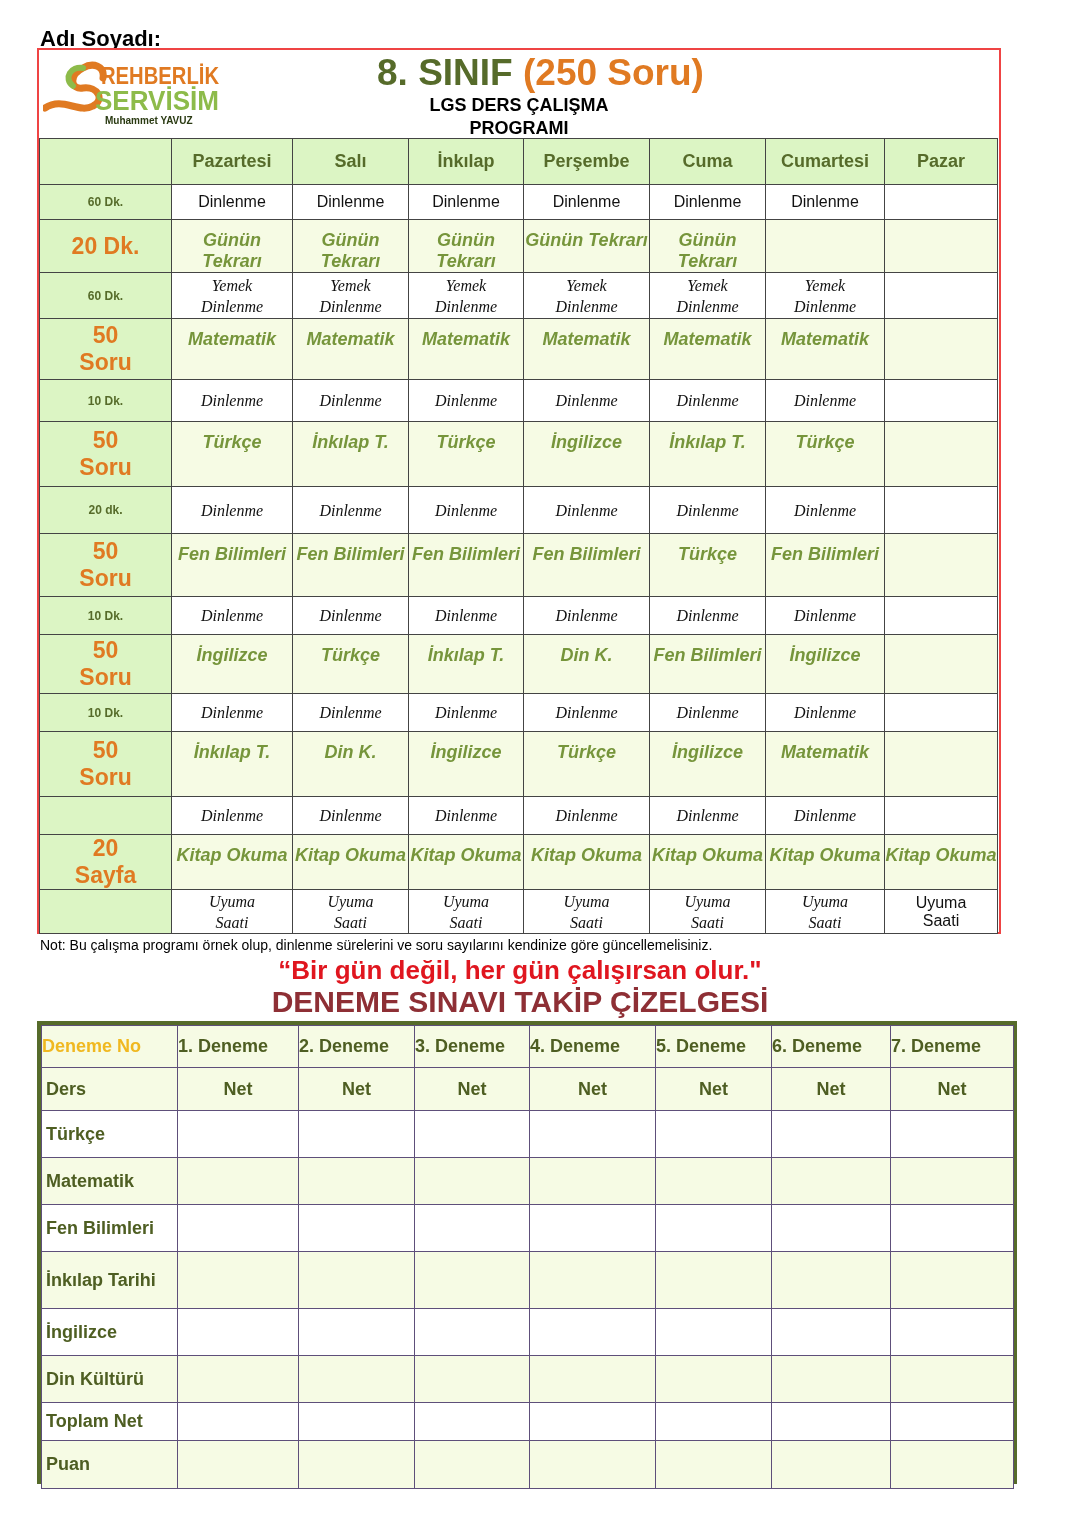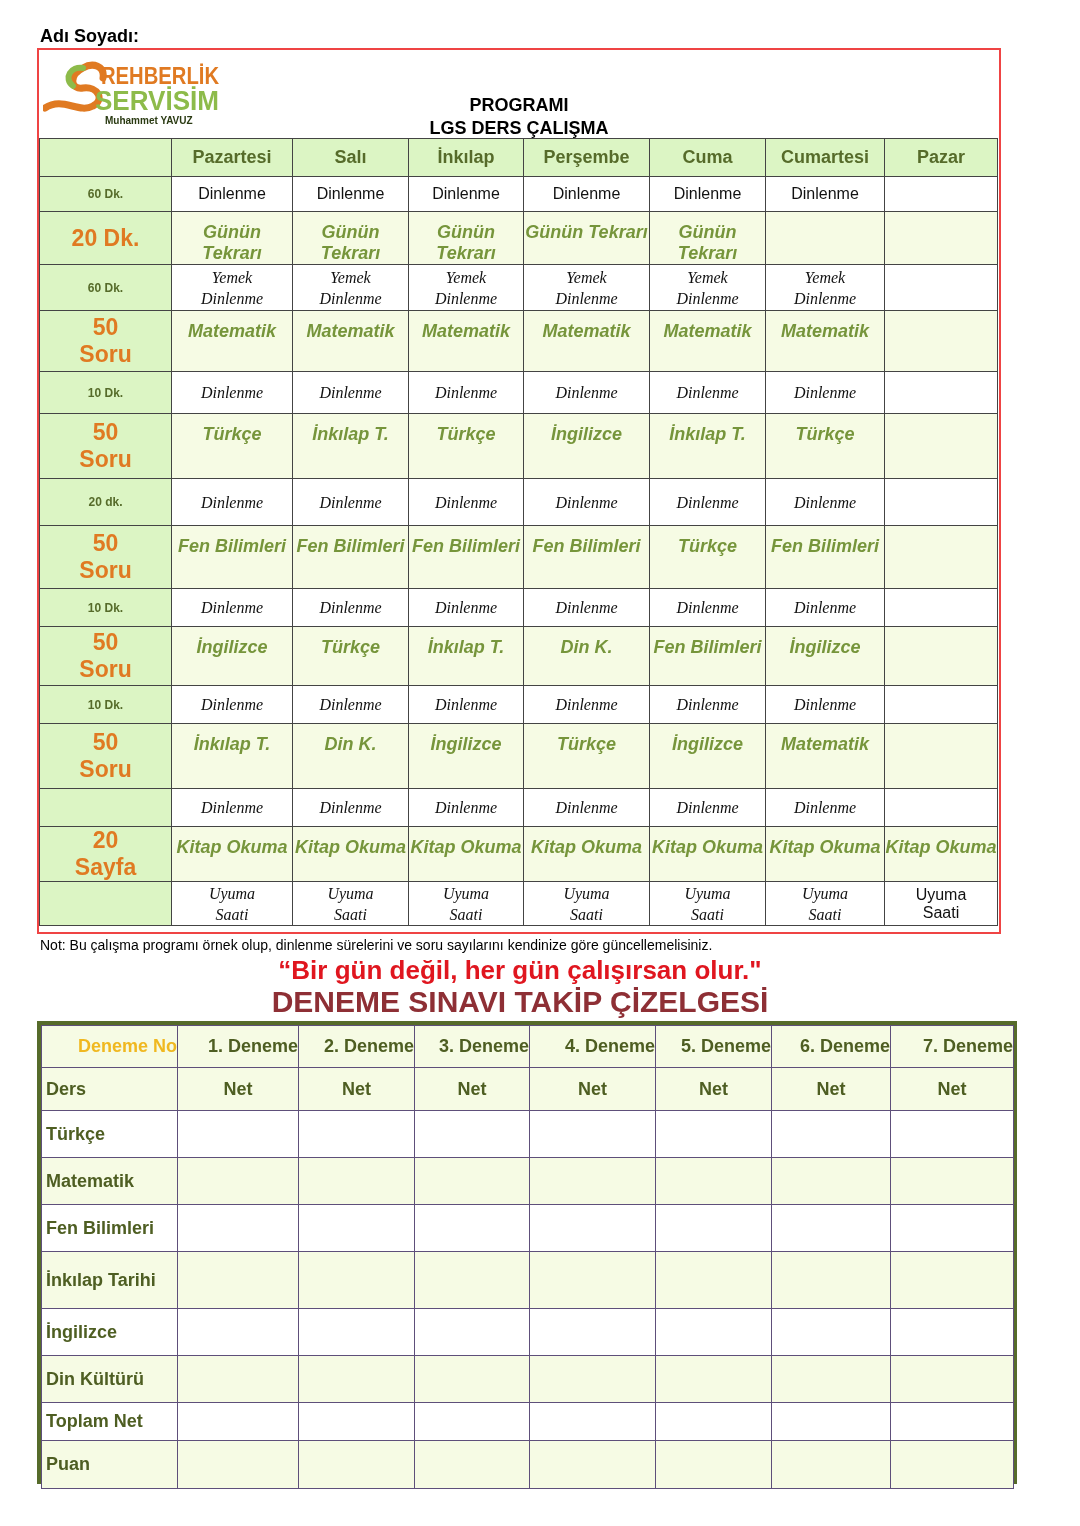--- a/index.html
+++ b/index.html
@@ -1,18 +1,18 @@
 <!DOCTYPE html>
 <html><head>
 <meta charset="utf-8">
 <style>
   html, body { margin:0; padding:0; background:#ffffff; }
   body { width:1080px; height:1526px; position:relative; font-family:"Liberation Sans", sans-serif; overflow:hidden; }
   .abs { position:absolute; }
-  #name-label { left:40px; top:26px; font-size:18px; font-weight:bold; color:#000; }
+  #name-label { left:40px; top:26px; font-size:22px; font-weight:bold; color:#000; }
 
   
   #program { left:37px; top:48px; width:964px; height:886px; border:2px solid #ef4444; box-sizing:border-box; background:#fff; }
   #prog-header { position:absolute; left:0; top:0; width:956px; height:88px; background:#fff; border-bottom:1px solid #555; }
   #logo { position:absolute; left:4px; top:6px; width:180px; height:72px; }
   #title-main { position:absolute; left:338px; top:2px; font-size:37px; font-weight:bold; color:#566b2a; white-space:nowrap; }
   #title-main .orange { color:#e07a22; }
   #title-sub { position:absolute; left:330px; top:44px; width:300px; text-align:center; font-size:18px; font-weight:bold; color:#000; line-height:23px; }
 
   table.grid { border-collapse:collapse; table-layout:fixed; position:absolute; }
@@ -28,60 +28,64 @@
   .subj { color:#76953b; font-weight:bold; font-size:18px; line-height:21px; vertical-align:top !important; padding-top:10px !important; }
 
   #note { left:40px; top:937px; font-size:14px; color:#000; }
   #quote { left:0; width:1040px; top:955px; text-align:center; font-size:26px; font-weight:bold; color:#e0161f; }
   #deneme-title { left:0; width:1040px; top:985px; text-align:center; font-size:30px; font-weight:bold; color:#8e2f35; }
 
   
   #deneme { left:37px; top:1021px; width:980px; height:463px; border:4px solid #566b2a; box-sizing:border-box; background:#fff; }
   #den-table { left:0; top:0; width:972px; }
   #den-table td { border:1px solid #5e4f7a; padding:0; font-size:18px; font-weight:bold; color:#4e5e22; overflow:hidden; }
-  #den-table tr.head td { background:#f6fbe4; text-align:right; }
+  #den-table tr.head td { background:#f6fbe4; text-align:left; }
   #den-table tr.head td.first { color:#f0b820; }
   #den-table td.rowlbl { text-align:left; padding-left:4px; }
   #den-table tr.shade td { background:#f6fbe4; }
   #den-table tr.white td { background:#fff; }
   #den-table tr.netrow td.c { text-align:center; }
 </style>
 </head>
 <body>
 
 <div class="abs" id="name-label">Adı Soyadı:</div>
 
 <div class="abs" id="program">
   <div id="prog-header">
     <svg id="logo" viewBox="0 0 180 72">
       <path d="M2 52 C 20 40, 35 58, 50 50 C 62 44, 55 30, 40 32 C 28 34, 25 20, 40 12 C 50 6, 62 10, 60 22" fill="none" stroke="#e07a22" stroke-width="7" stroke-linecap="round"></path>
       <path d="M40 12 C 28 10, 20 22, 30 30" fill="none" stroke="#8dbb4a" stroke-width="6" stroke-linecap="round"></path>
       <text x="58" y="28" font-family="Liberation Sans, sans-serif" font-weight="bold" font-size="24" fill="#e07a22" textLength="118" lengthAdjust="spacingAndGlyphs">REHBERLİK</text>
       <text x="52" y="54" font-family="Liberation Sans, sans-serif" font-weight="bold" font-size="27" fill="#8dbb4a" textLength="124" lengthAdjust="spacingAndGlyphs">SERVİSİM</text>
       <text x="62" y="68" font-family="Liberation Sans, sans-serif" font-weight="bold" font-size="10" fill="#2a3a12">Muhammet YAVUZ</text>
     </svg>
+    <div id="title-main">
+      <span>8. SINIF</span>
+      <span class="orange">(250 Soru)</span>
+    </div>
     <div id="title-sub">
+      <div>LGS DERS ÇALIŞMA</div>
       <div>PROGRAMI</div>
-      <div>LGS DERS ÇALIŞMA</div>
     </div>
   </div>
 
   <table class="grid" id="prog-table">
     <colgroup>
       <col style="width:132px">
         <col style="width:121px">
         <col style="width:116px">
         <col style="width:115px">
         <col style="width:126px">
         <col style="width:116px">
         <col style="width:119px">
         <col style="width:113px">
     </colgroup>
     <tbody id="prog-body">
-        <tr class="dayrow" style="height: 38px; padding-left: 31px;">
+        <tr class="dayrow" style="height: 46px; padding-left: 31px;">
           <td></td>
           <td>Pazartesi</td>
           <td>Salı</td>
           <td>İnkılap</td>
           <td>Perşembe</td>
           <td>Cuma</td>
           <td>Cumartesi</td>
           <td>Pazar</td>
         </tr>
         <tr class="white" style="height: 35px;">

